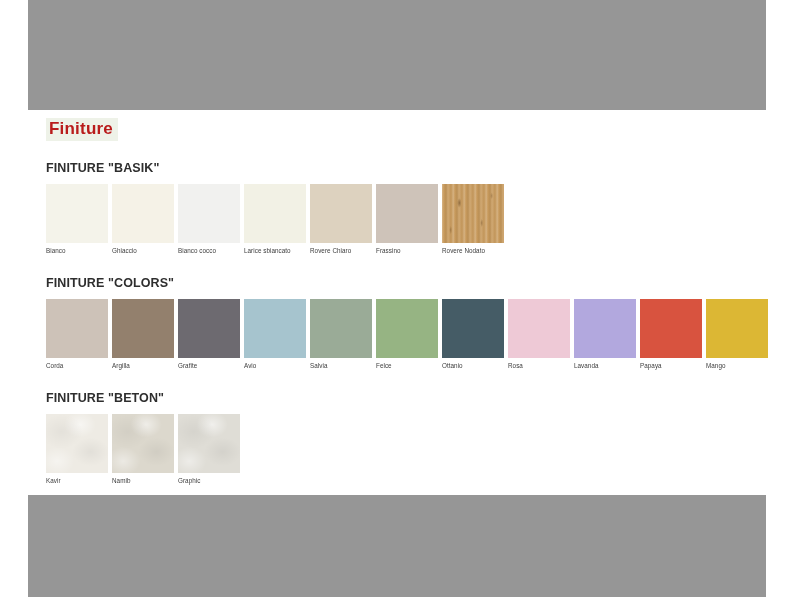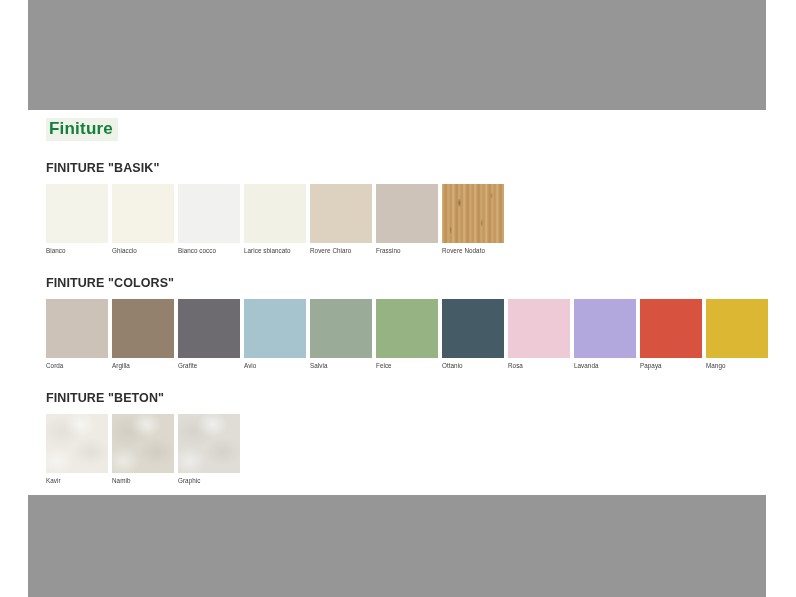--- a/index.html
+++ b/index.html
@@ -118,21 +118,21 @@
 </style>
 </head>
 <body>
 
 <div class="band" id="band-top" style="background: rgb(150, 150, 150);"></div>
 <div class="band" id="band-bottom" style="background: rgb(150, 150, 150);"></div>
 
 <div class="content">
 
   <div class="page-title-wrap">
-    <span class="page-title" style="color: #15803d; background: rgb(238, 242, 232);">Finiture</span>
+    <span class="page-title" style="color: #b91c1c; background: rgb(238, 242, 232);">Finiture</span>
   </div>
 
   <div class="section" id="section-basik">
     <div class="section-heading">FINITURE "BASIK"</div>
     <div class="swatch-row" id="row-basik">
         <div class="swatch-cell">
           <div class="swatch" style="background: rgb(244, 243, 234);"></div>
           <div class="swatch-label">Bianco</div>
         </div>
         <div class="swatch-cell">

